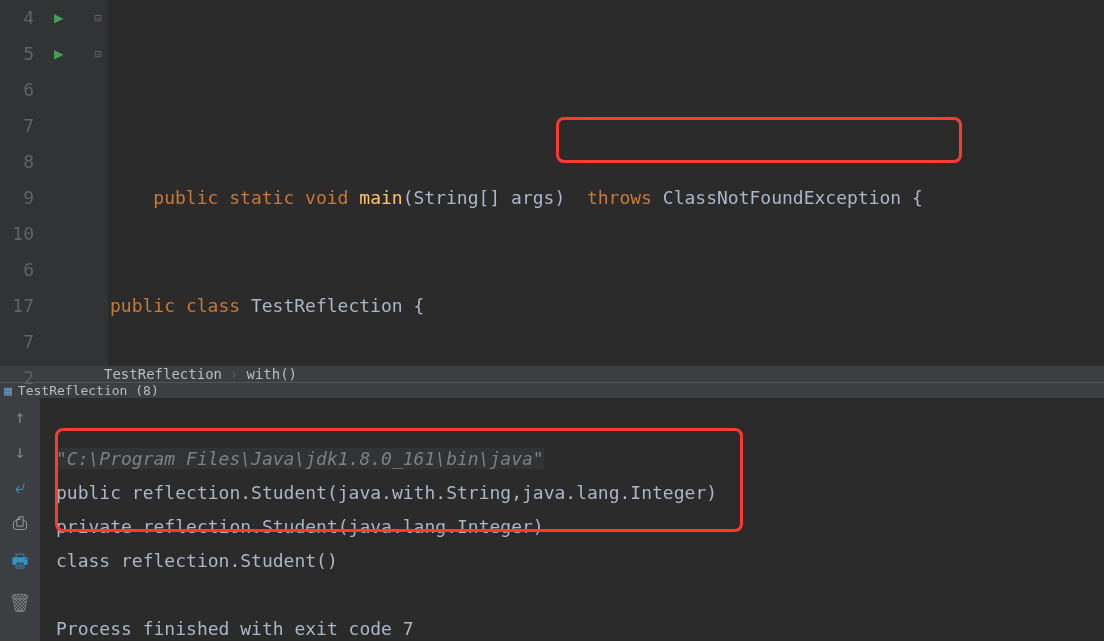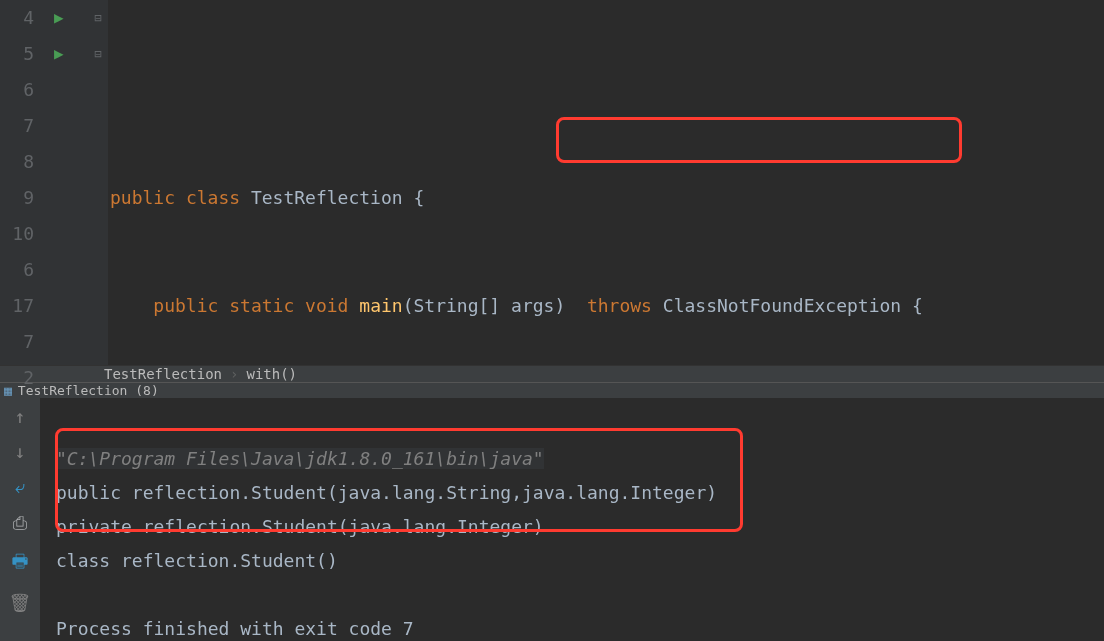--- a/index.html
+++ b/index.html
@@ -160,22 +160,22 @@
       <div></div>
       <div></div>
       <div></div>
       <div></div>
       <div></div>
     <div>⊟</div>
     <div></div>
   </div>
   <div class="code">
     <div class="line"></div>
+    <div class="line">    <span class="kw">public</span> <span class="kw">static</span> <span class="kw">void</span> <span class="method">main</span><span class="id">(String[] args)</span>  <span class="kw">throws</span> <span class="id">ClassNotFoundException</span> <span class="punc">{</span></div>
     <div class="line"><span class="kw">public</span> <span class="kw">class</span> <span class="id">TestReflection</span> <span class="punc">{</span></div>
-    <div class="line">    <span class="kw">public</span> <span class="kw">static</span> <span class="kw">void</span> <span class="method">main</span><span class="id">(String[] args)</span>  <span class="kw">throws</span> <span class="id">ClassNotFoundException</span> <span class="punc">{</span></div>
     <div class="line">        <span class="id">Class class1 = Class.</span><span class="stat">forName</span><span class="punc">(</span><span class="str u">"reflection.Student"</span><span class="punc">);</span></div>
     <div class="line">        <span class="id">Constructor[] constructors = </span><span class="id">class1.getDeclaredConstructors()</span><span class="punc">;</span></div>
     <div class="line hl">        <span class="kw brace-hl">for</span><span class="punc"> (</span><span class="kw">int</span><span class="id"> i = </span><span class="num">0</span><span class="id">; i &lt; constructors.</span><span class="fld">length</span><span class="id">; i++) </span><span class="punc brace-hl">{</span></div>
     
     
     
     
     
   </div>
   <div class="red-box1"></div>
@@ -196,20 +196,20 @@
   <div class="console-tools">
     <span class="icon" style="color:#808080">↑</span>
     <span class="icon" style="color:#808080">↓</span>
     <span class="icon" style="color:#3592c4">⤶</span>
     <span class="icon" style="color:#afb1b3">⎙</span>
     <span class="icon" style="color:#3592c4">🖶</span>
     <span class="icon" style="color:#808080">🗑</span>
   </div>
   <div class="console">
 <span class="dim">"C:\Program Files\Java\jdk1.8.0_161\bin\java"</span>
-<span>public reflection.Student(java.lang.String,java.lang.Integer)</span>
+<span>public reflection.Student(java.with.String,java.lang.Integer)</span>
 <span>private reflection.Student(java.lang.Integer)</span>
 <span>class reflection.Student()</span>
 
 <span>Process finished with exit code 7</span>
   </div>
   <div class="red-box2"></div>
 </div>
 
 </body></html>

